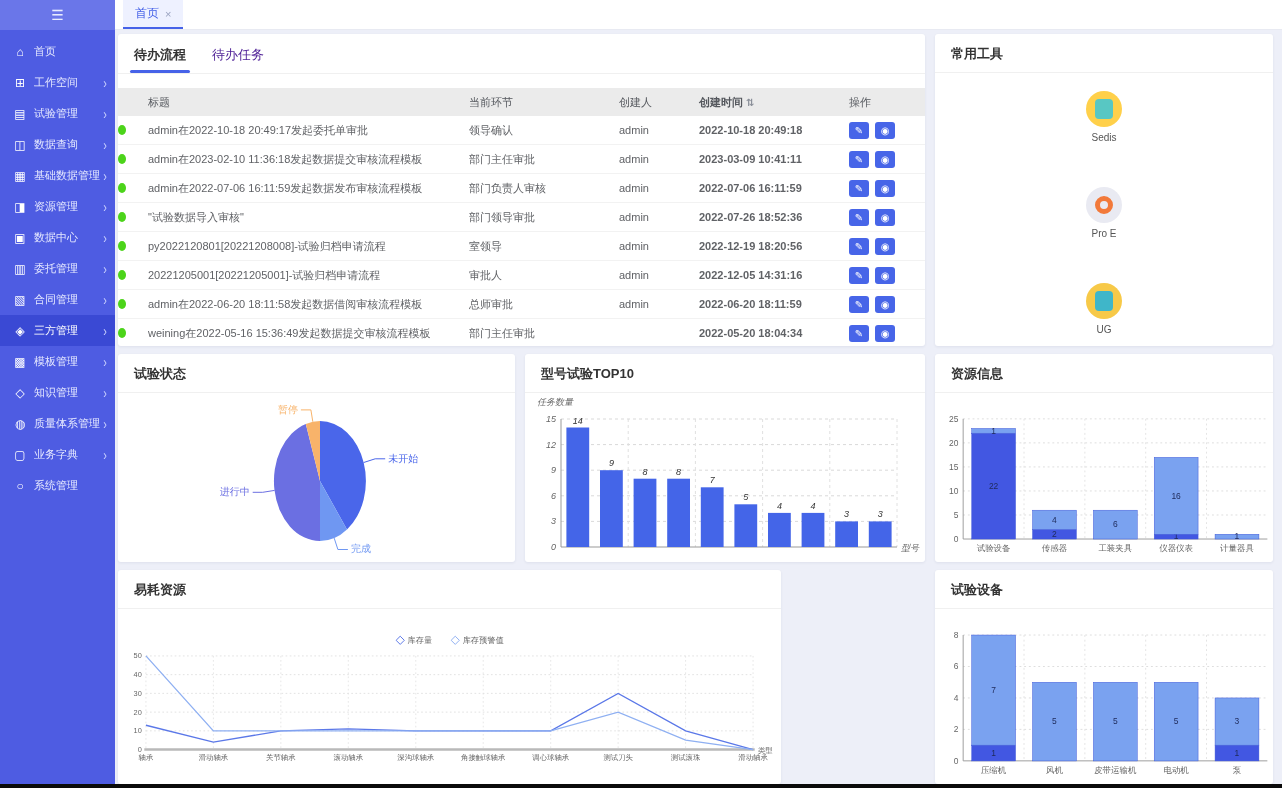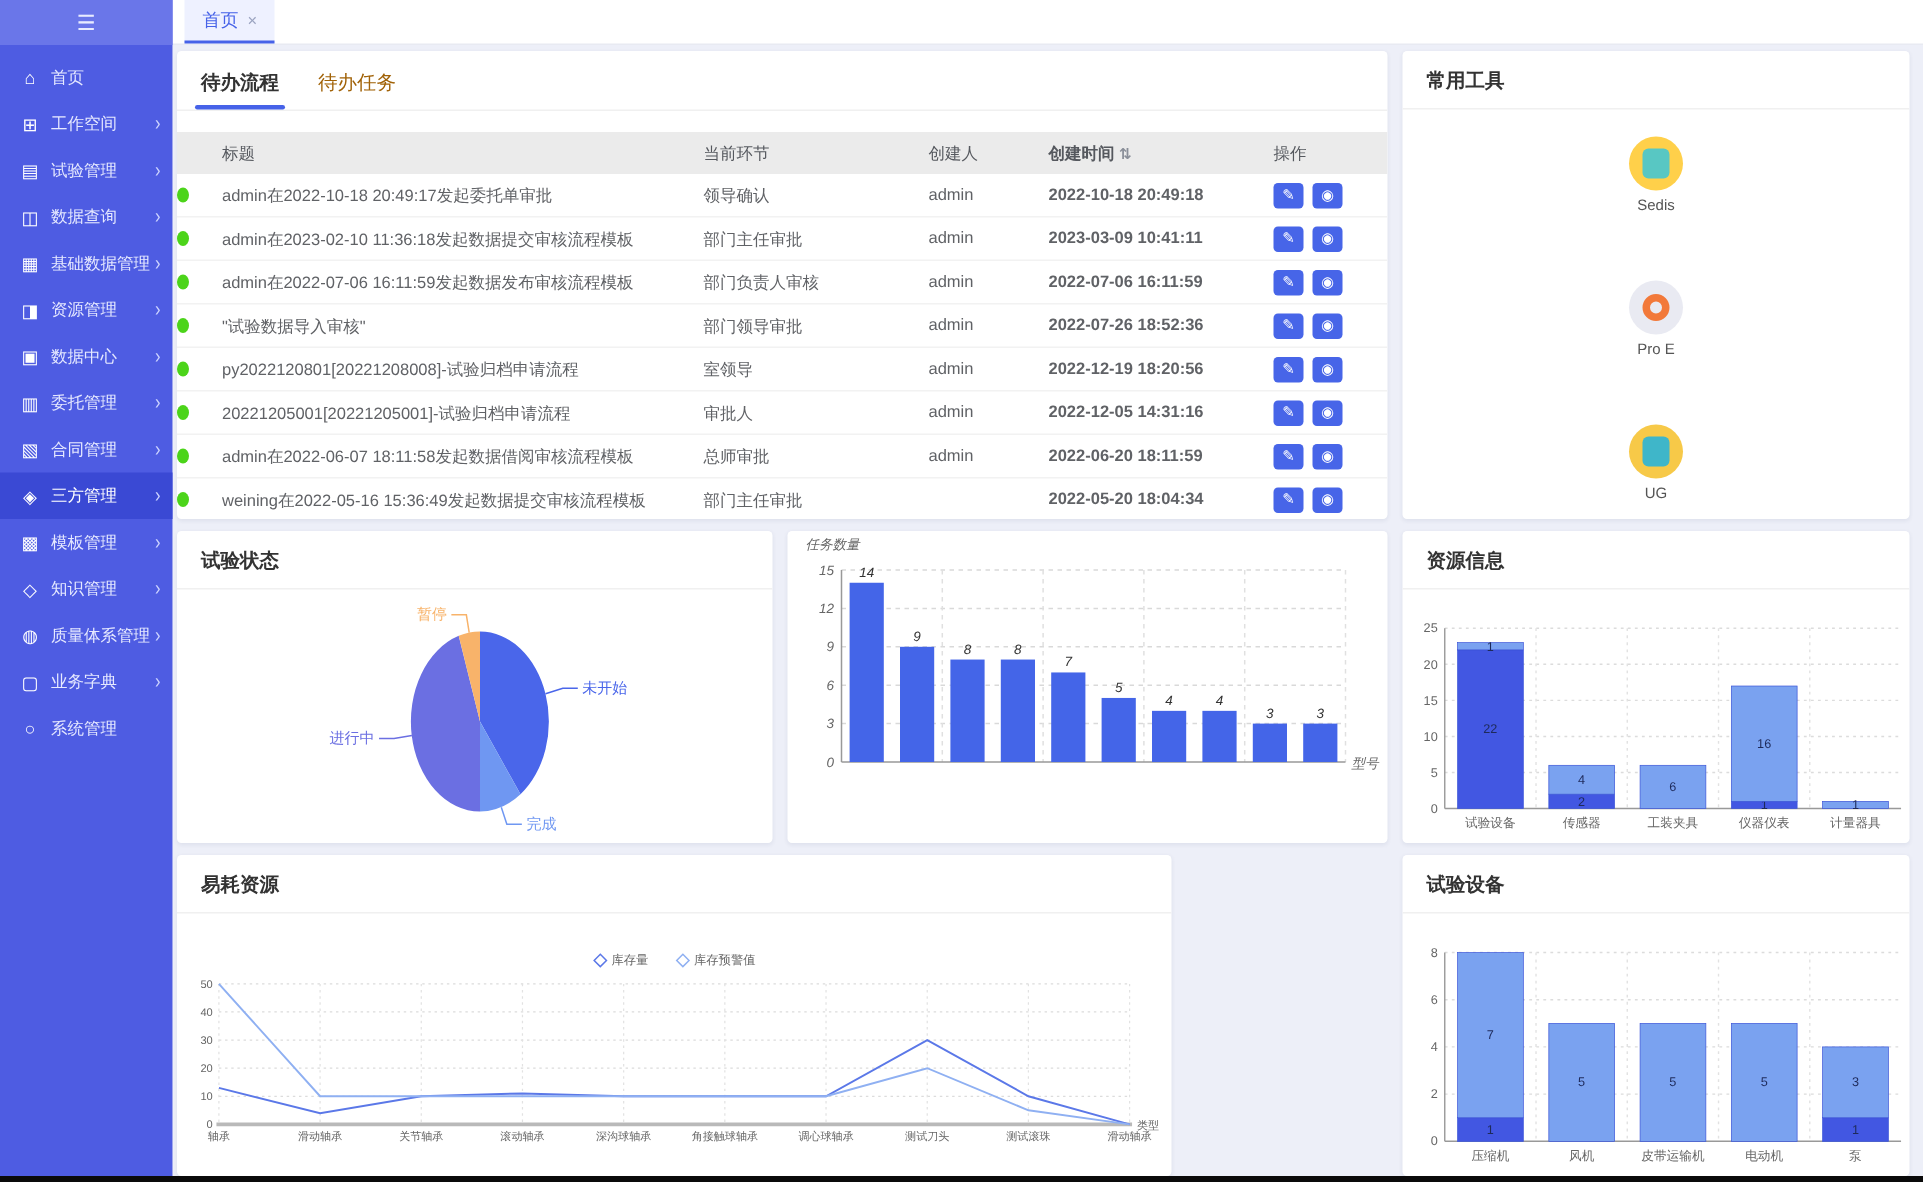--- a/index.html
+++ b/index.html
@@ -25,21 +25,21 @@
   .tab { display:flex; align-items:center; gap:6px; padding:0 12px; margin-left:8px;
     font-size:12px; color:#4662e8; background:#eef1ff; border-bottom:2px solid #4662e8; cursor:pointer; }
   .tab-close { color:#9aa3c0; font-size:11px; cursor:pointer; }
 
   .content { position:absolute; left:115px; top:30px; right:0; bottom:0; background:#edeff8; }
   .card { position:absolute; background:#fff; border-radius:3px; box-shadow:0 1px 3px rgba(30,40,90,.07); overflow:hidden; }
   .panel-title { font-size:13px; font-weight:bold; color:#333; padding:11px 16px 9px; border-bottom:1px solid #f0f0f0; }
 
   
   .todo-tabs { display:flex; gap:26px; padding:12px 16px 0; border-bottom:1px solid #f0f0f0; }
-  .todo-tab { font-size:13px; color:#a16207; padding-bottom:9px; cursor:pointer; position:relative; }
+  .todo-tab { font-size:13px; color:#4c1d95; padding-bottom:9px; cursor:pointer; position:relative; }
   .todo-tab.active { color:#333; font-weight:bold; }
   .todo-tab.active:after { content:""; position:absolute; left:-4px; right:-4px; bottom:0; height:3px;
     background:#4662e8; border-radius:2px; }
   .todo-table { padding:14px 0 0; }
   .t-row { display:flex; align-items:center; height:29px; border-bottom:1px solid #f2f2f2; font-size:11px; color:#606266; }
   .t-head { background:#ebebeb; border-bottom:none; color:#55585e; height:28px; }
   .c-dot { width:30px; flex:none; display:flex; align-items:center; }
   .dot { width:8px; height:10px; border-radius:50%; }
   .c-title { flex:1; overflow:hidden; white-space:nowrap; text-overflow:ellipsis; padding-right:8px; }
   .c-stage { width:150px; flex:none; }
@@ -248,21 +248,21 @@
             <div class="c-time">2022-12-05 14:31:16</div>
             <div class="c-ops">
               <button class="op-btn">✎</button>
               <button class="op-btn">◉</button>
             </div>
           </div>
           <div class="t-row">
             <div class="c-dot">
               <div class="dot" style="background: rgb(76, 212, 26);"></div>
             </div>
-            <div class="c-title">admin在2022-06-07 18:11:58发起数据借阅审核流程模板</div>
+            <div class="c-title">admin在2022-06-20 18:11:58发起数据借阅审核流程模板</div>
             <div class="c-stage">总师审批</div>
             <div class="c-creator">admin</div>
             <div class="c-time">2022-06-20 18:11:59</div>
             <div class="c-ops">
               <button class="op-btn">✎</button>
               <button class="op-btn">◉</button>
             </div>
           </div>
           <div class="t-row">
             <div class="c-dot">
@@ -346,20 +346,21 @@
             <path d="M202,88 L202.0,148.0 A46,60 0 0 1 187.8,30.9 Z" fill="#6b6fe2"></path>
             <polyline points="156.6,97.4 144.7,99.3 134.7,99.3" fill="none" stroke="#6b6fe2" stroke-width="1"></polyline>
             <text x="131.71407624548203" y="102.26328148289663" font-size="10" fill="#6b6fe2" text-anchor="end">进行中</text>
             <path d="M202,88 L187.8,30.9 A46,60 0 0 1 202.0,28.0 Z" fill="#f8b36a"></path>
             <polyline points="194.8,28.7 192.9,16.9 182.9,16.9" fill="none" stroke="#f8b36a" stroke-width="1"></polyline>
             <text x="179.92680102766658" y="19.88643947715009" font-size="10" fill="#f8b36a" text-anchor="end">暂停</text>
           </svg></div>
     </div>
 
     <div class="card" style="left:410px; top:324px; width:400px; height:208px;">
+      <div class="panel-title">型号试验TOP10</div>
       <div class="chart-area" id="top10-chart" style="height:170px;font-style:italic;"><svg viewBox="0 0 400 170" width="100%" height="100%">
             <text x="12" y="12" font-size="9" fill="#666">任务数量</text>
             <text x="31" y="157" font-size="9" fill="#666" text-anchor="end">0</text>
             <line x1="36" y1="128.4" x2="372" y2="128.4" stroke="#d9d9d9" stroke-dasharray="3,3"></line>
             <text x="31" y="131.4" font-size="9" fill="#666" text-anchor="end">3</text>
             <line x1="36" y1="102.8" x2="372" y2="102.8" stroke="#d9d9d9" stroke-dasharray="3,3"></line>
             <text x="31" y="105.8" font-size="9" fill="#666" text-anchor="end">6</text>
             <line x1="36" y1="77.2" x2="372" y2="77.2" stroke="#d9d9d9" stroke-dasharray="3,3"></line>
             <text x="31" y="80.2" font-size="9" fill="#666" text-anchor="end">9</text>
             <line x1="36" y1="51.599999999999994" x2="372" y2="51.599999999999994" stroke="#d9d9d9" stroke-dasharray="3,3"></line>

